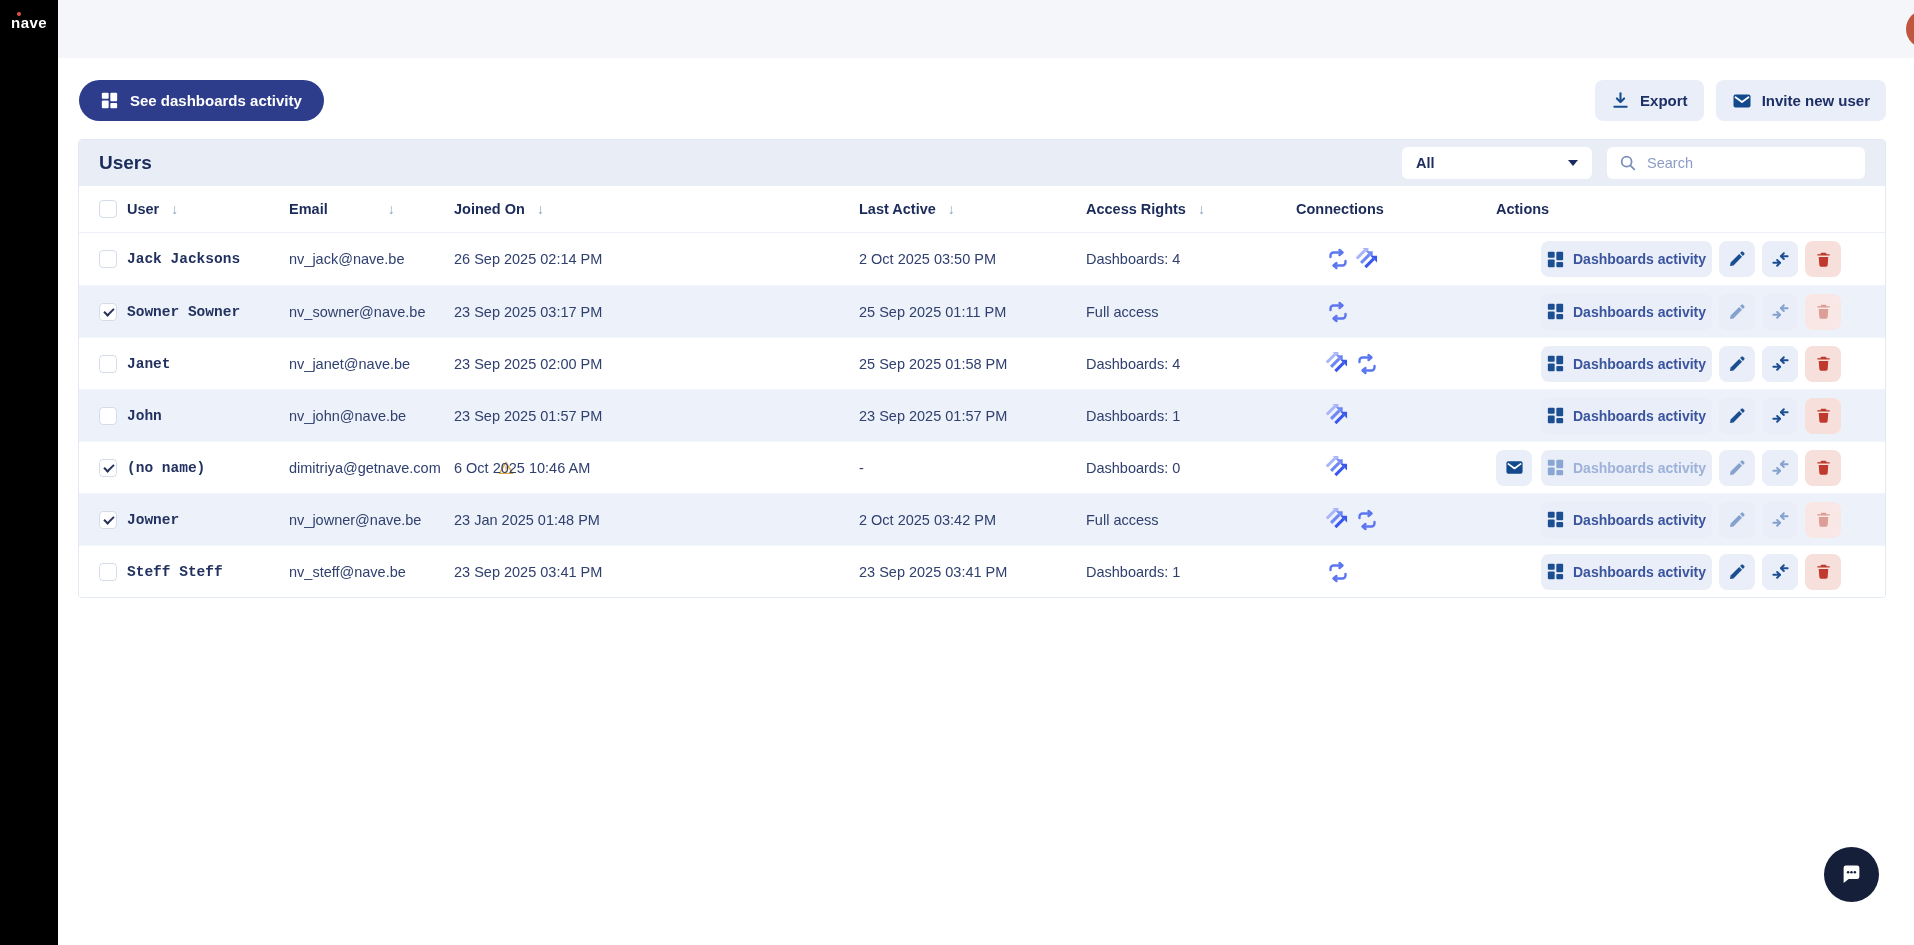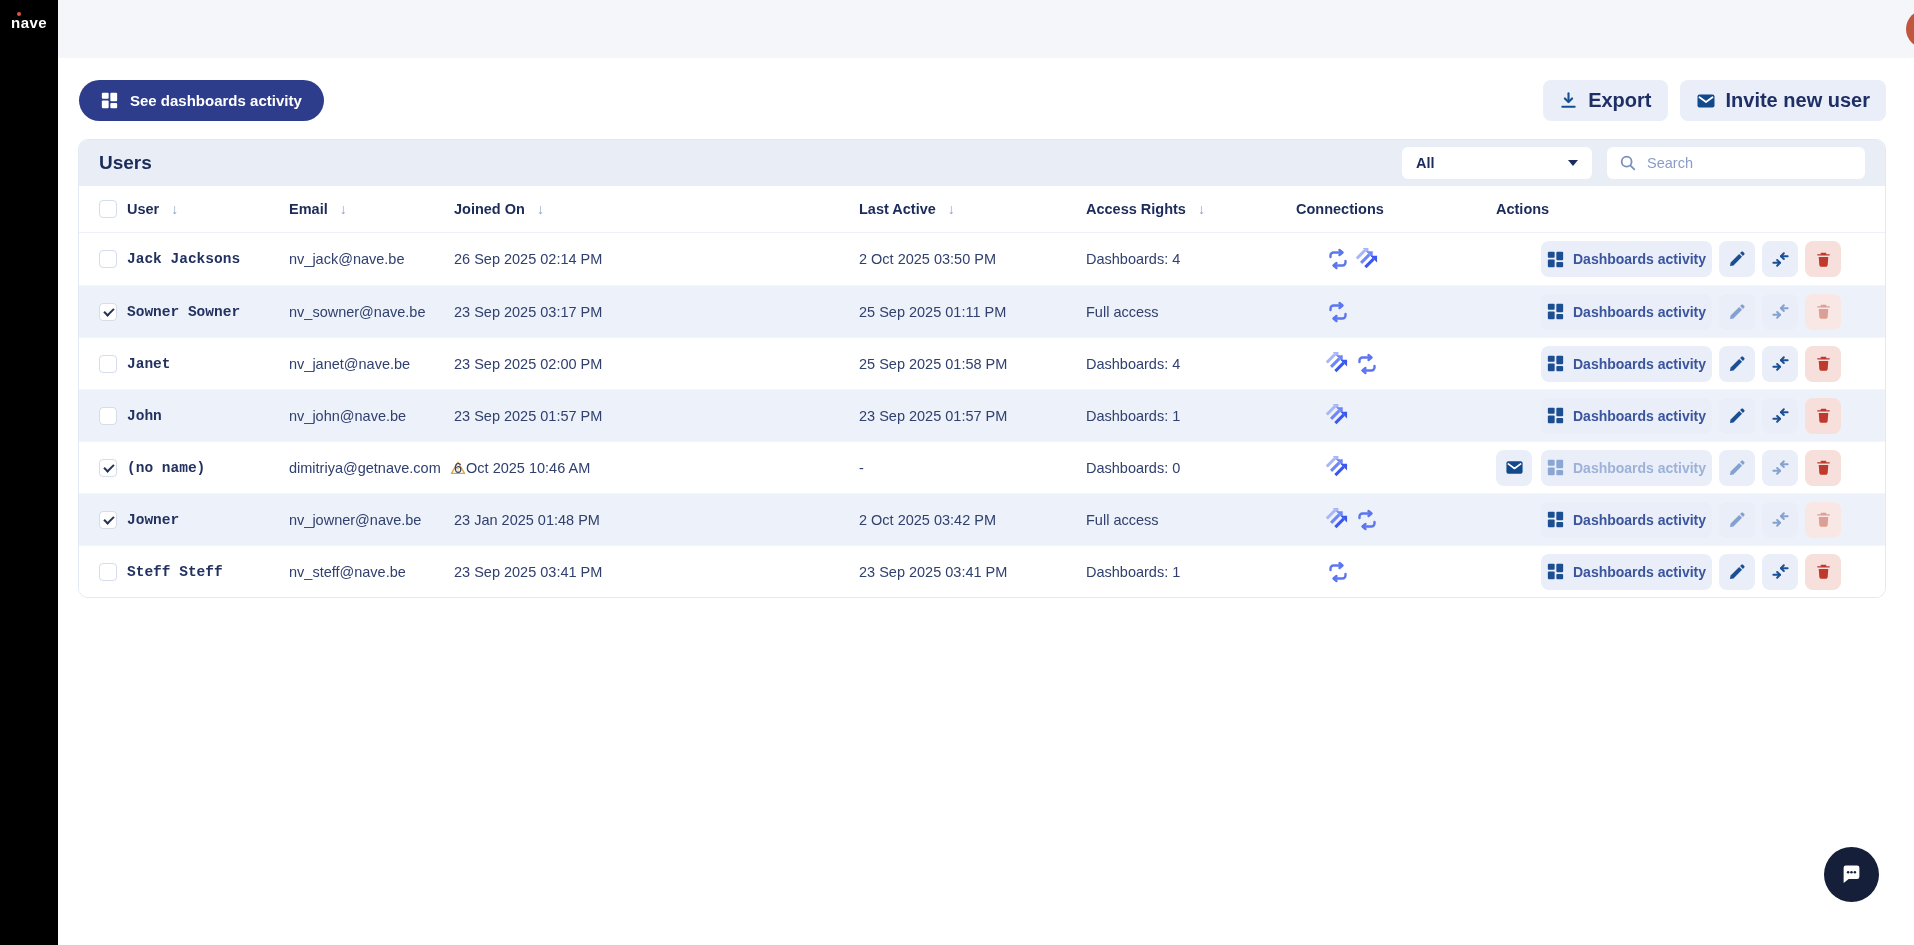--- a/index.html
+++ b/index.html
@@ -23,26 +23,26 @@
             background:#c0563e; color:#fff; font-size:16px; font-weight:600;
             display:flex; align-items:center; justify-content:center; }
 
   
   .btn-primary { position:absolute; left:79px; top:80px; height:41px; border-radius:21px;
             background:#2d3d8b; color:#fff; font-size:15px; font-weight:700;
             display:flex; align-items:center; gap:12px; padding:0 22px; }
   .btn-primary .ic { display:flex; color:#fff; }
   .top-right { position:absolute; top:80px; right:28px; display:flex; gap:12px; }
   .btn-light { height:41px; border-radius:8px; background:#e9eef8; color:#1e2f66;
-            font-size:20px; font-weight:700; display:flex; align-items:center; gap:10px; padding:0 16px; }
+            font-size:15px; font-weight:700; display:flex; align-items:center; gap:10px; padding:0 16px; }
   .btn-light .ic { display:flex; color:#174e8f; }
 
   
   .panel { position:absolute; left:78px; top:139px; width:1808px; background:#fff;
-           border:1px solid #e3e9f3; border-radius:10px; overflow:hidden; }
+           border:1px solid #e3e9f3; border-radius:4px; overflow:hidden; }
   .panel-head { height:46px; background:#e9edf6; display:flex; align-items:center; padding:0 20px; }
   .panel-title { font-size:19px; font-weight:700; color:#1b2b5a; margin-right:auto; }
   .select { width:190px; height:32px; background:#fff; border-radius:6px; margin-right:15px;
             display:flex; align-items:center; justify-content:space-between; padding:0 14px;
             font-size:14.5px; font-weight:600; color:#1d2c5e; }
   .caret { width:0; height:0; border-left:5px solid transparent; border-right:5px solid transparent; border-top:6px solid #1d2c5e; }
   .search { width:258px; height:32px; background:#fff; border-radius:6px;
             display:flex; align-items:center; gap:10px; padding:0 12px; color:#7b8fba; }
   .search input { flex:1; border:0; outline:0; background:transparent; font-size:14.5px;
             font-family:inherit; color:#2e3c6e; }
@@ -50,21 +50,21 @@
 
   
   .thead { height:47px; display:flex; align-items:center; padding:0 20px; border-bottom:1px solid #edf1f7;
            font-size:14.5px; font-weight:700; color:#1b2b5a; background:#fff; }
   .trow  { height:52px; display:flex; align-items:center; padding:0 20px; font-size:14.5px; background:#fff; }
   .trow + .trow { border-top:1px solid #f2f5fa; }
   .trow:nth-child(even) { background:#edf1f9; }
   .cell { display:flex; align-items:center; }
   .col-check { width:28px; }
   .col-user { width:162px; }
-  .col-email { width:165px; }
+  .col-email { width:165px;gap:48px; }
   .col-joined { width:405px; }
   .col-last { width:227px; }
   .col-access { width:210px; }
   .col-conn { width:200px; }
   .col-actions { flex:1; gap:7px; }
   .trow .col-conn { padding-left:30px; gap:6px; }
   .trow .cell { color:#30406f; font-weight:500; }
   .trow .name { color:#22315f; font-weight:600;font-family:Liberation Mono, monospace; }
   .sort { margin-left:12px; font-size:14px; font-weight:400; color:#8fa2c9; cursor:pointer; }
   .warn-ic { display:flex; margin-left:9px; }

